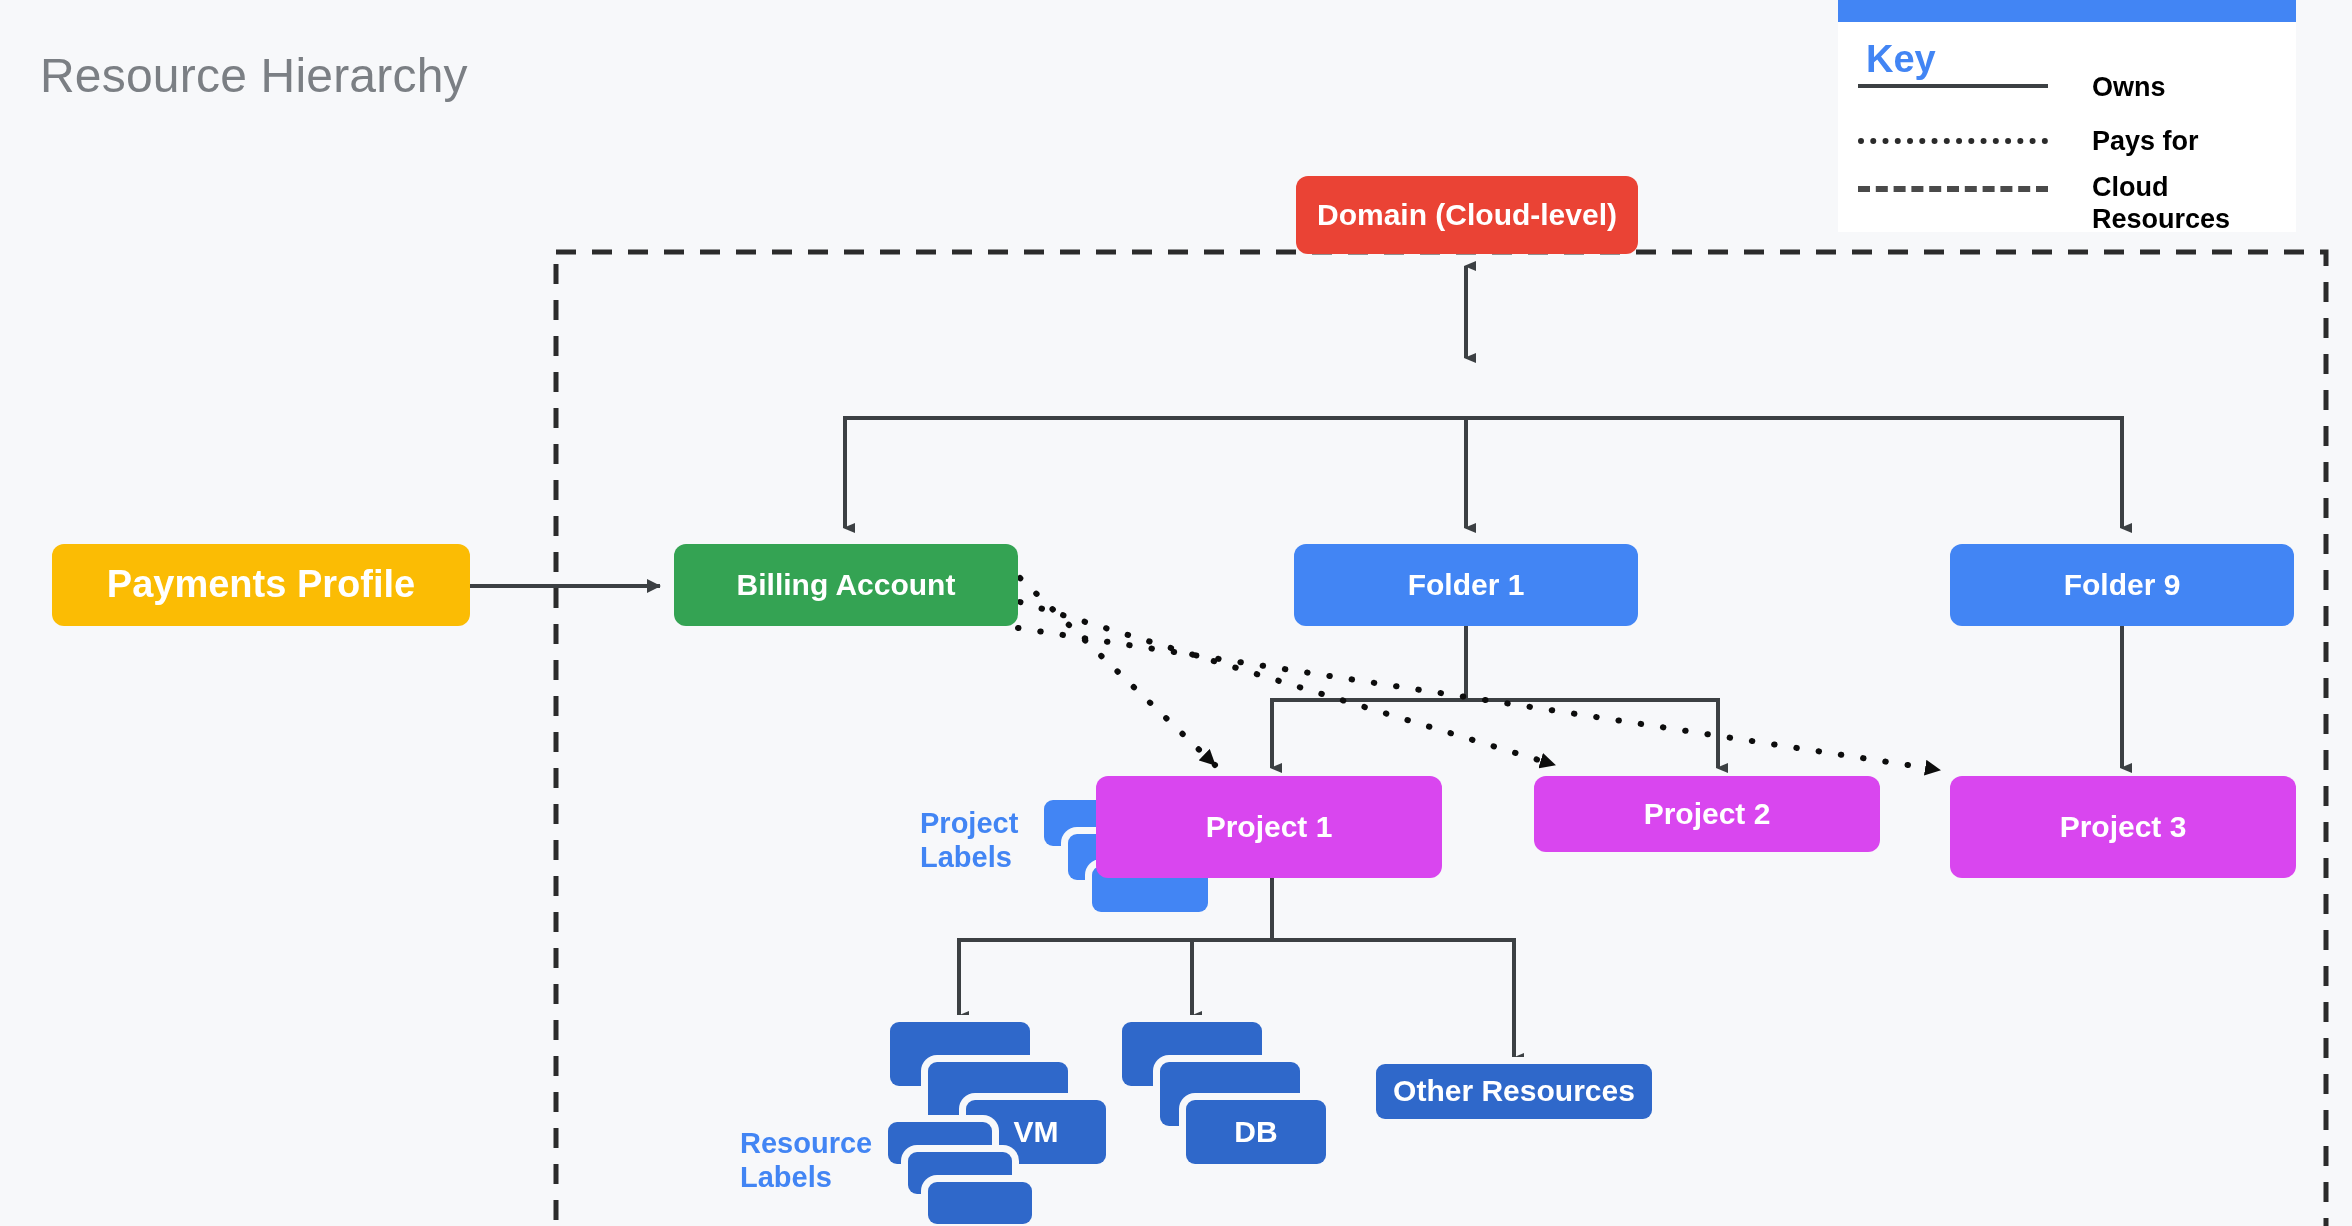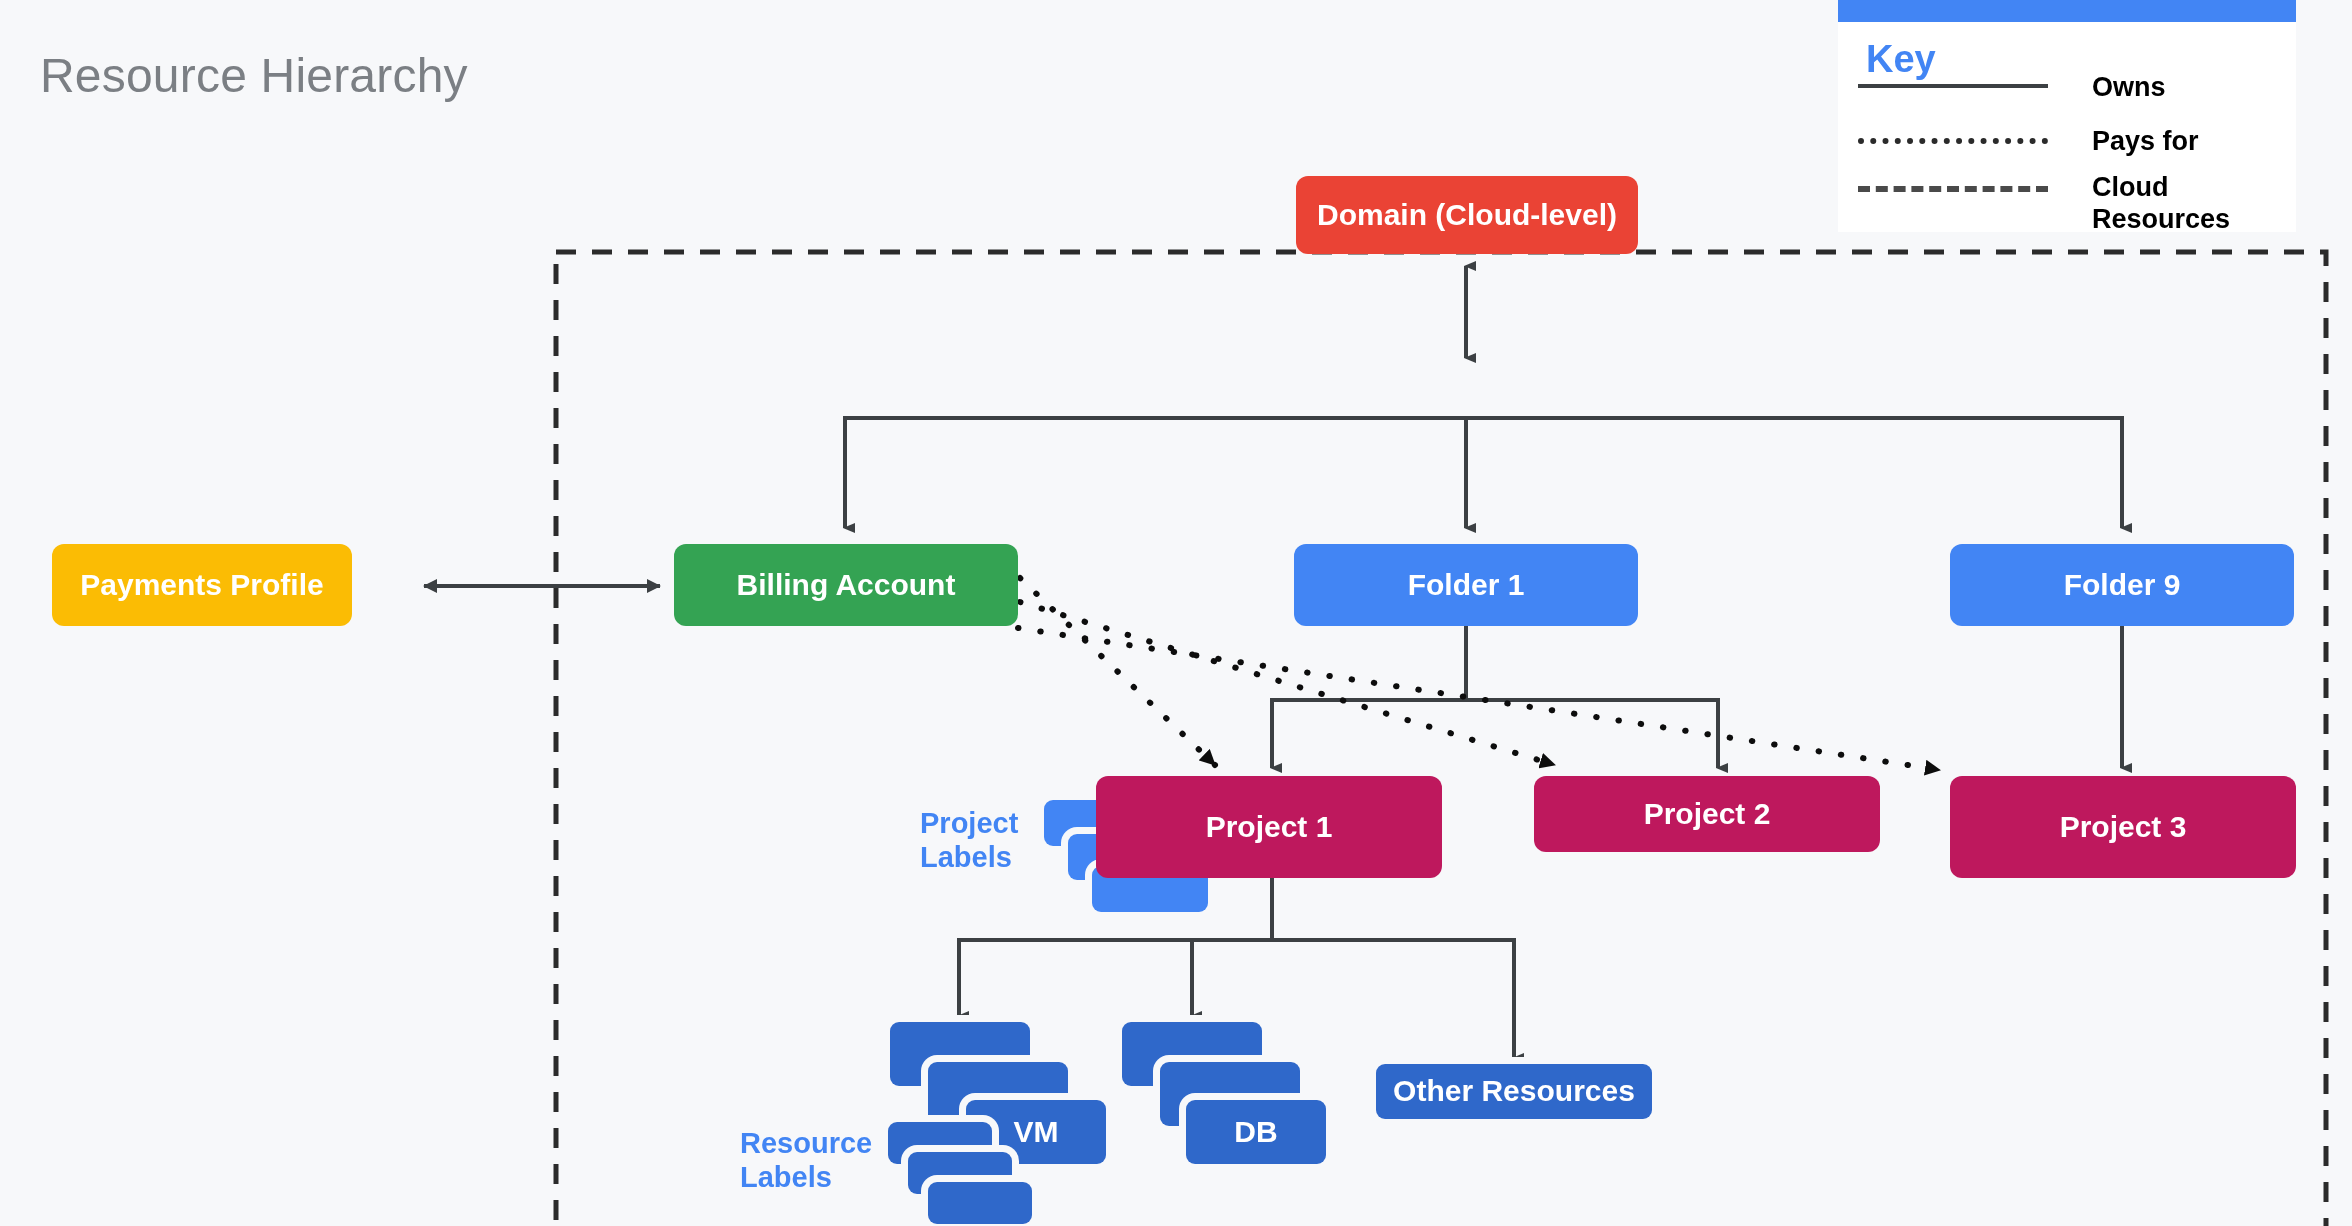--- a/index.html
+++ b/index.html
@@ -7,21 +7,21 @@
   #stage{position:relative;width:2352px;height:1226px;background:#f7f8fa;overflow:hidden;}
   #svg-layer{position:absolute;left:0;top:0;width:2352px;height:1226px;}
 
   .node{position:absolute;display:flex;align-items:center;justify-content:center;
         color:#ffffff;font-weight:bold;text-align:center;line-height:1.15;
         border-radius:12px;box-sizing:border-box;}
   .node.red{background:#ea4335;}
   .node.green{background:#34a353;}
   .node.amber{background:#fbbc04;}
   .node.folder{background:#4285f4;}
-  .node.project{background:#be185d;}
+  .node.project{background:#d946ef;}
   .node.res{background:#2f68ca;border-radius:9px;box-shadow:0 0 0 7px #f7f8fa;}
 
   .chip{position:absolute;background:#2f68ca;border-radius:9px;box-shadow:0 0 0 7px #f7f8fa;}
   .chip.lite{background:#4285f4;}
 
   .sidelabel{position:absolute;color:#4285f4;font-weight:bold;line-height:1.18;}
 
   #key-panel{position:absolute;background:#ffffff;box-sizing:border-box;}
   #key-bar{position:absolute;background:#4285f4;}
   #key-title{position:absolute;color:#4285f4;font-weight:bold;}
@@ -81,21 +81,21 @@
     <line x1="1020" y1="578" x2="1215" y2="765" stroke="#0d0d0d" stroke-width="6" stroke-linecap="round" stroke-dasharray="0.5 22" marker-end="url(#arrow-dot)"></line>
     <line x1="1020" y1="602" x2="1555" y2="765" stroke="#0d0d0d" stroke-width="6" stroke-linecap="round" stroke-dasharray="0.5 22" marker-end="url(#arrow-dot)"></line>
     <line x1="1018" y1="628" x2="1940" y2="770" stroke="#0d0d0d" stroke-width="6" stroke-linecap="round" stroke-dasharray="0.5 22" marker-end="url(#arrow-dot)"></line>
   </svg>
 
   <div class="node red" style="left:1296px;top:176px;width:342px;height:78px;font-size:30px;">
     <span>Domain (Cloud-level)</span>
   </div>
 
 
-  <div class="node amber" style="left:52px;top:544px;width:300px;height:82px;font-size:30px;">
+  <div class="node amber" style="left:52px;top:544px;width:418px;height:82px;font-size:38px;">
     <span>Payments Profile</span>
   </div>
 
   <div class="node green" style="left:674px;top:544px;width:344px;height:82px;font-size:30px;">
     <span>Billing Account</span>
   </div>
 
   <div class="node folder" style="left:1294px;top:544px;width:344px;height:82px;font-size:30px;justify-content:center;">
     <span>Folder 1</span>
   </div>

